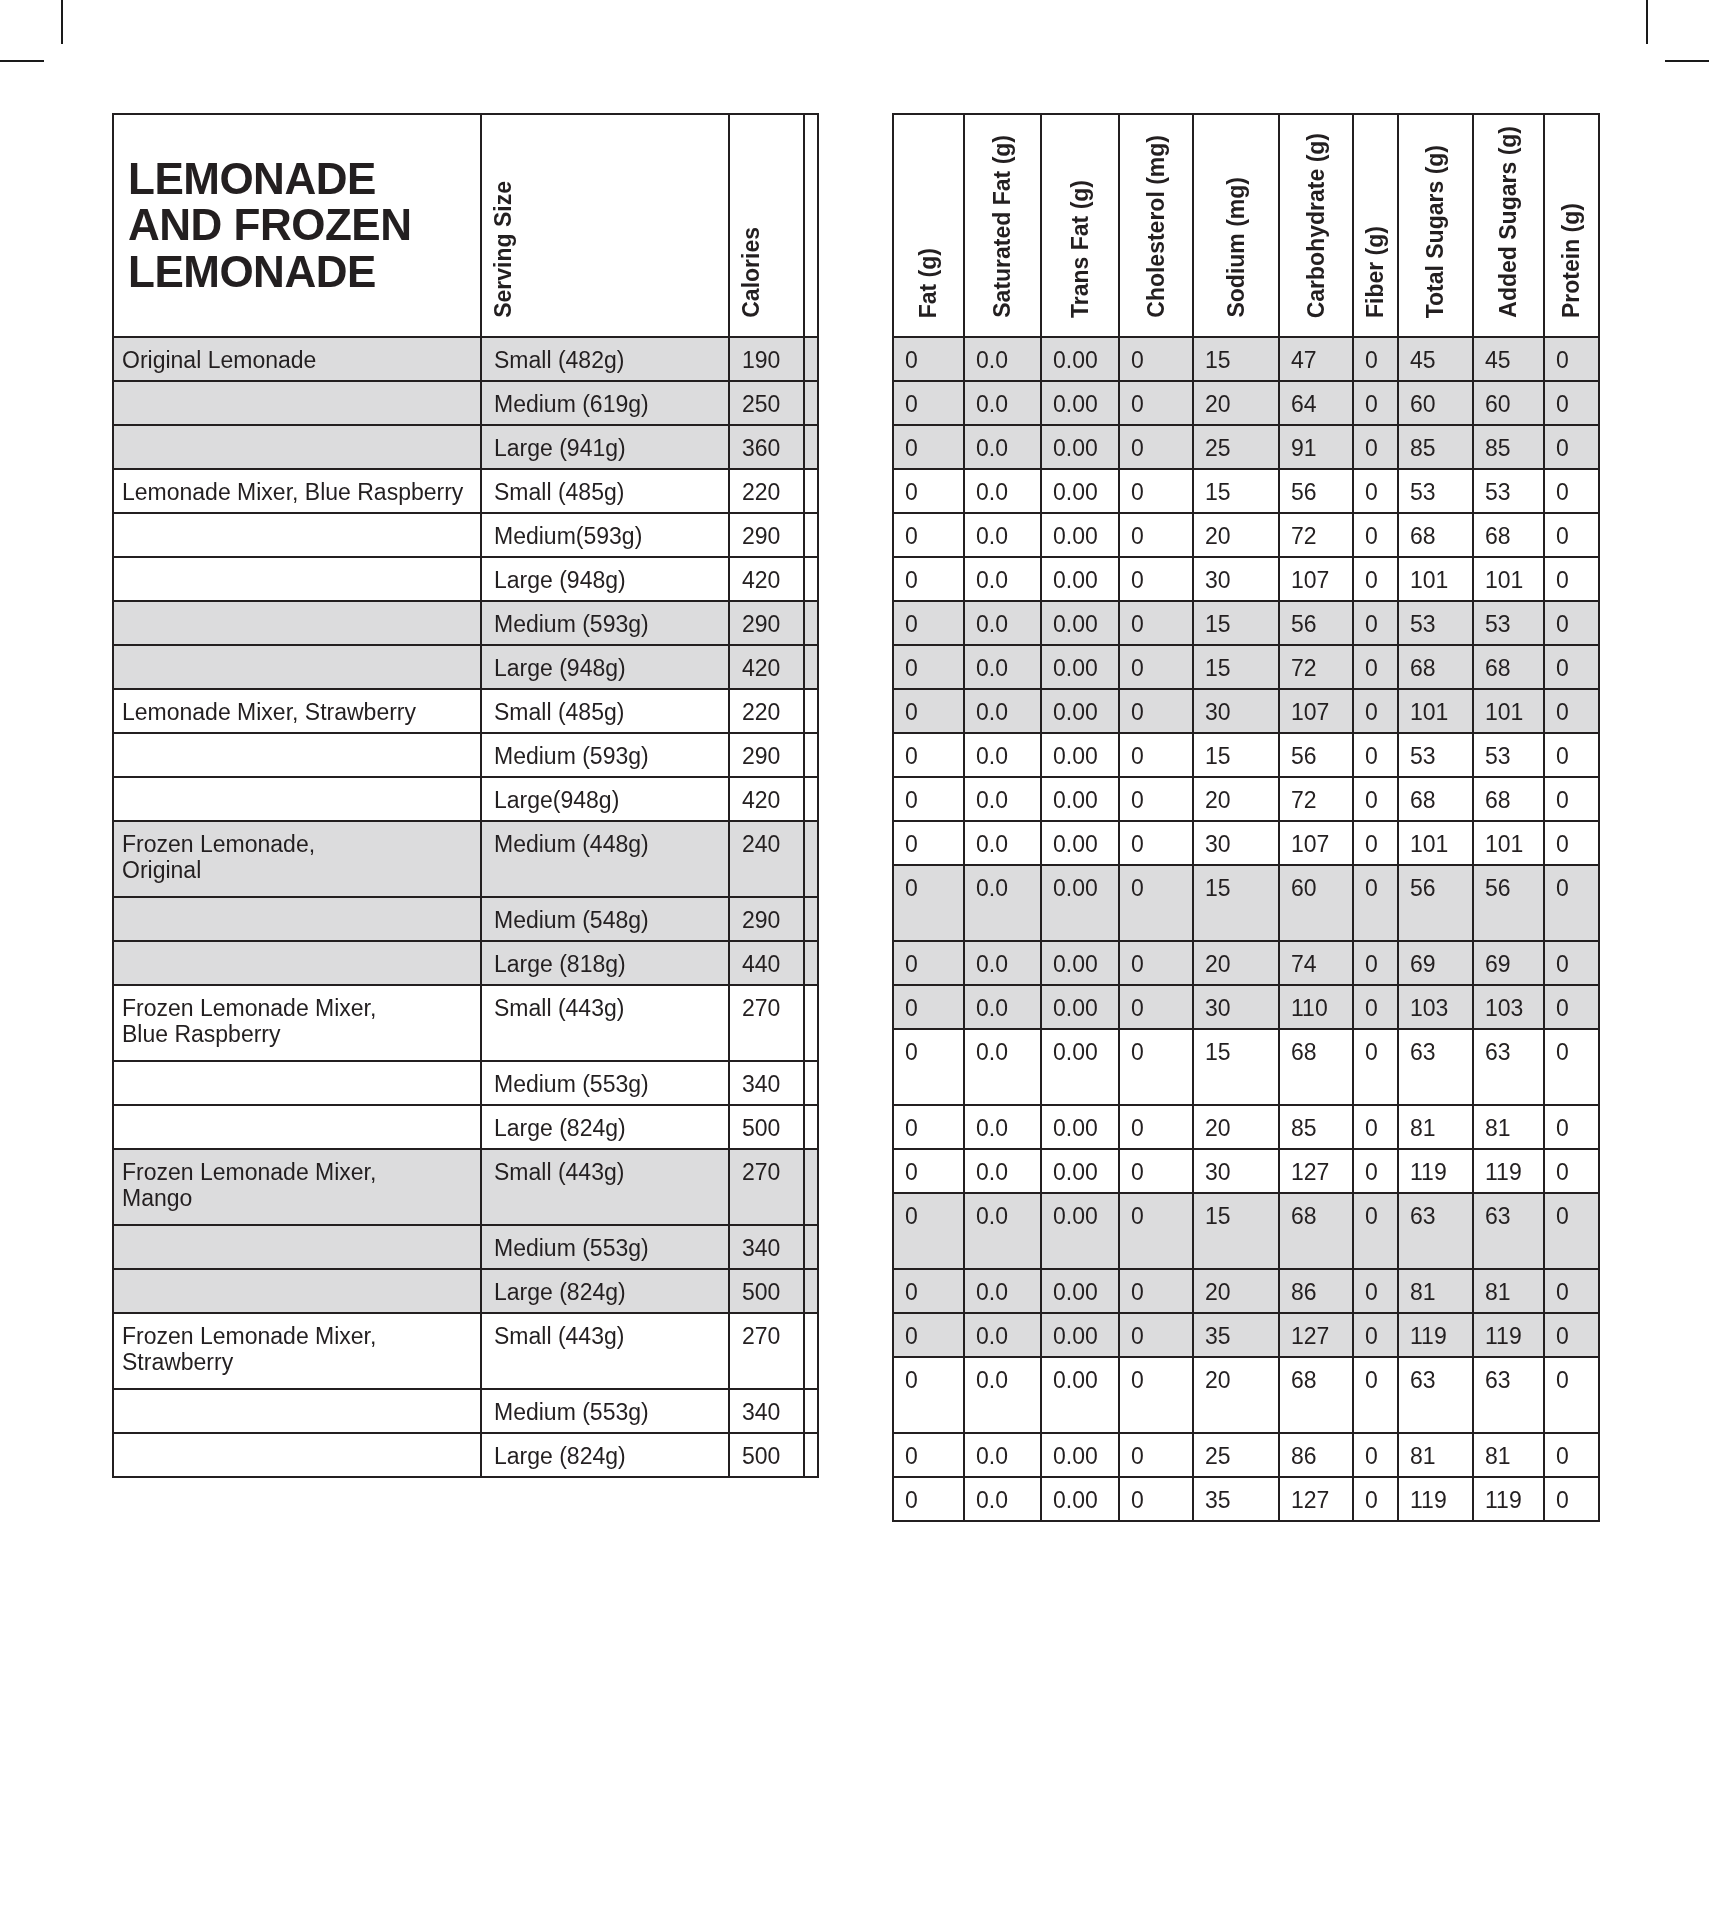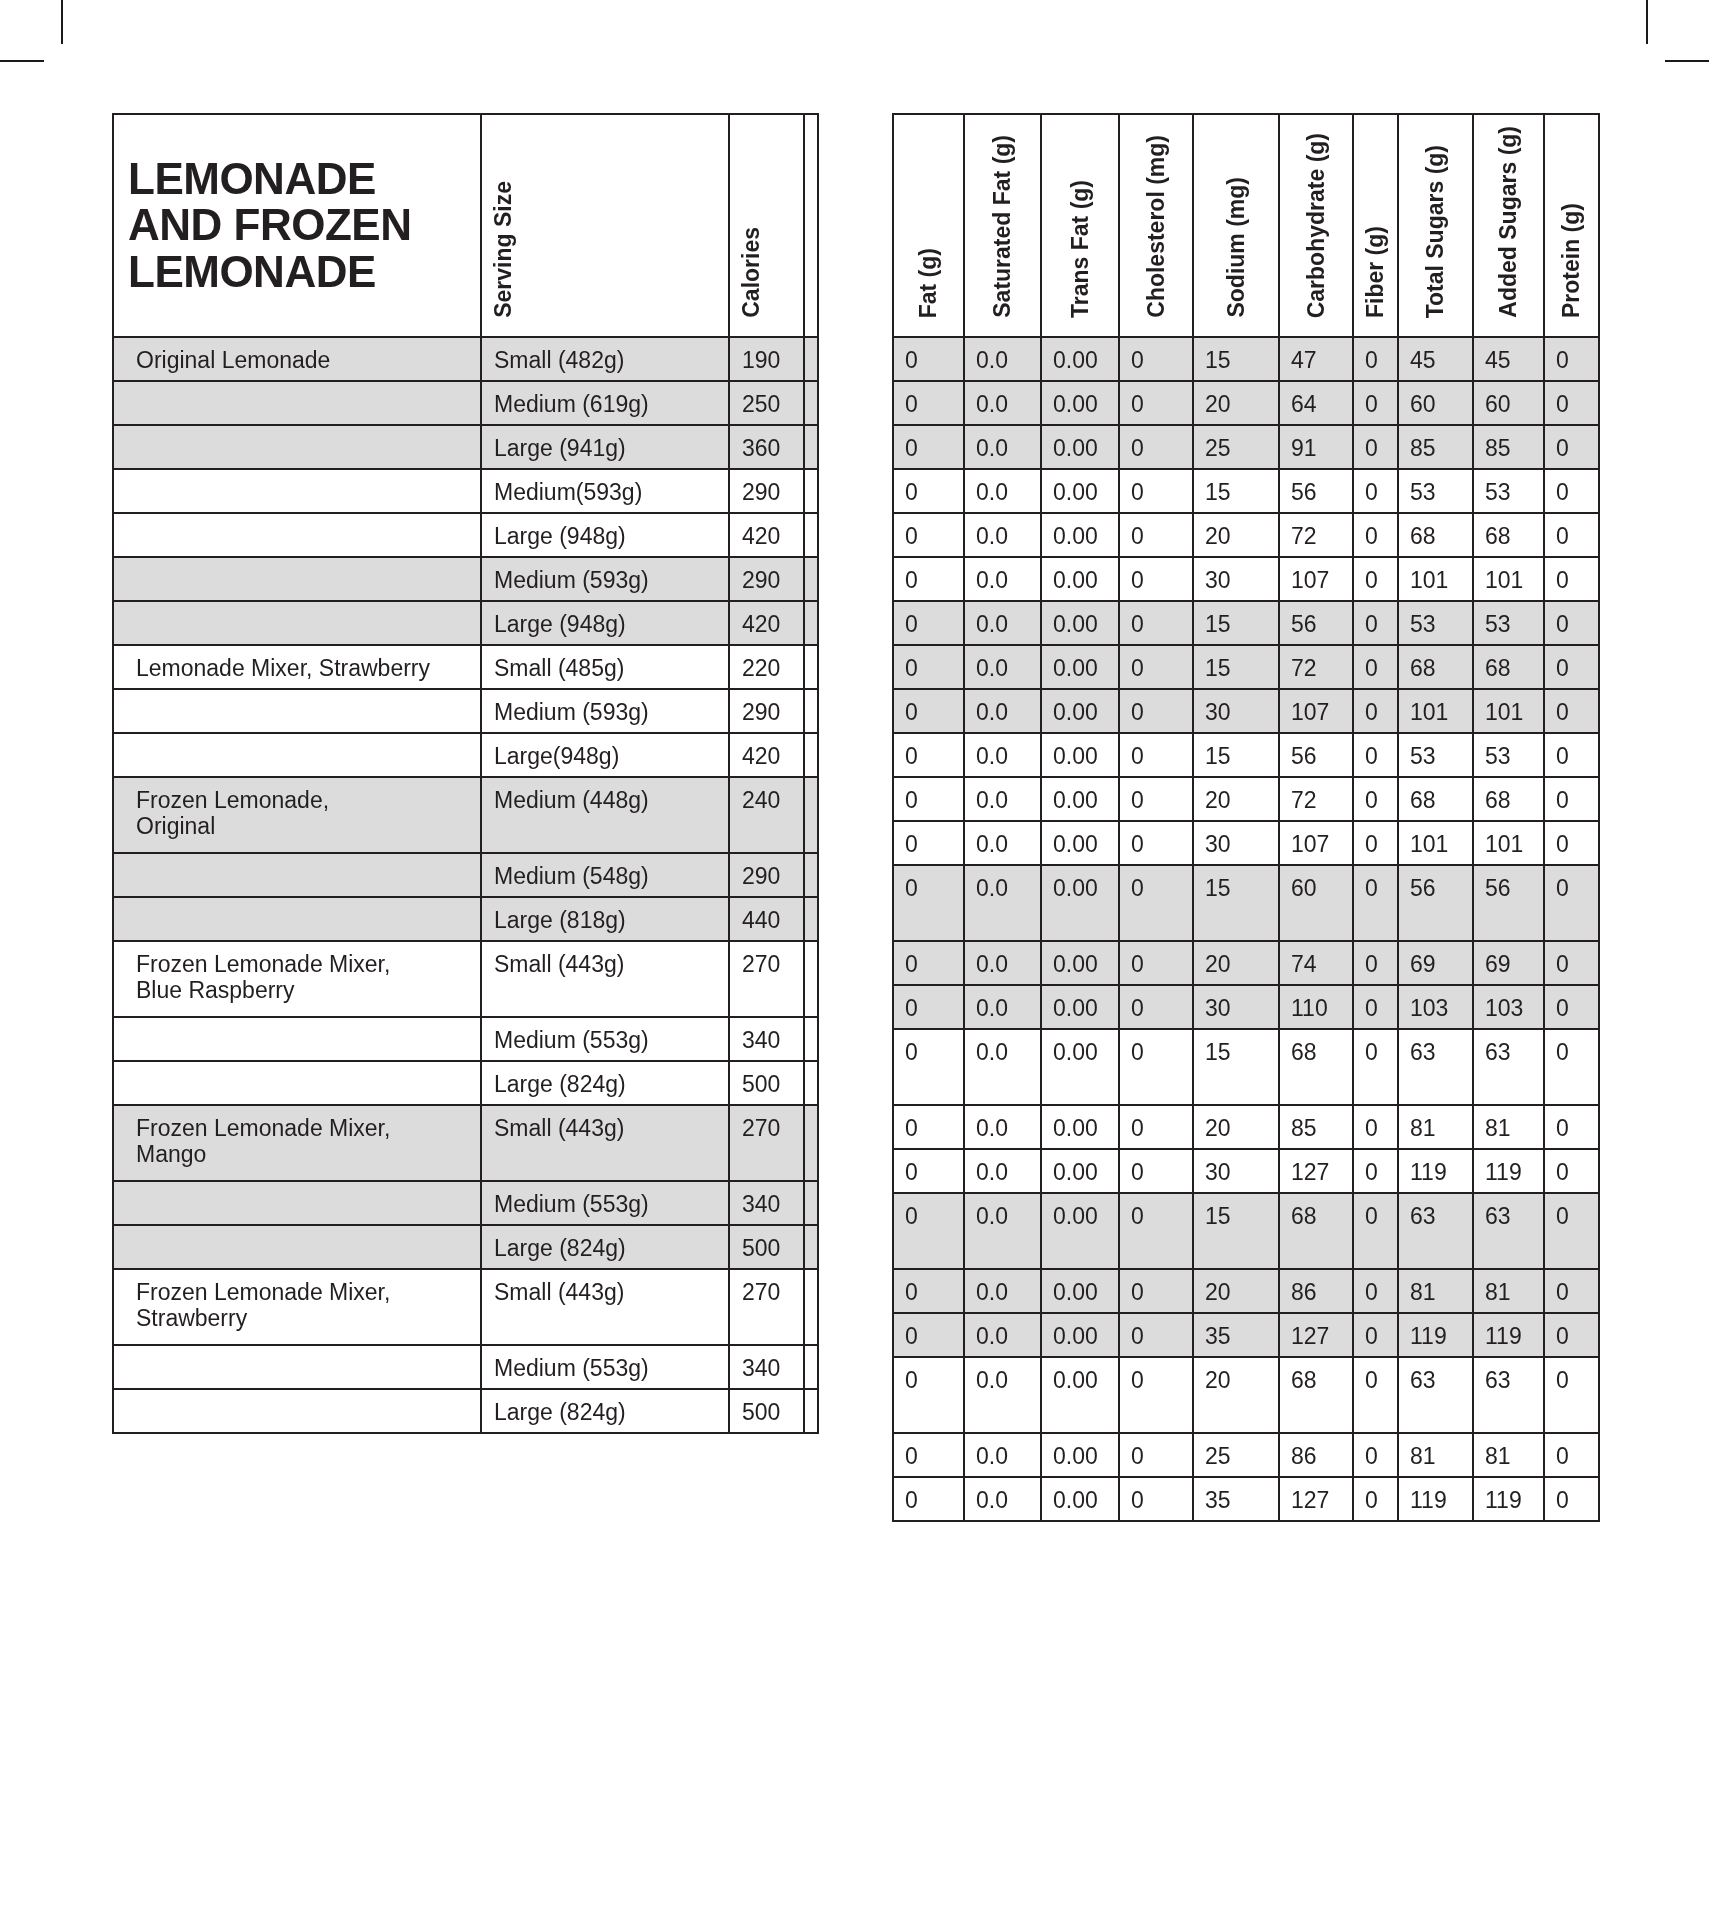--- a/index.html
+++ b/index.html
@@ -49,21 +49,21 @@
   }
   th.h-left   { text-align:left; padding-left:10px; }
   th.h-center { text-align:center; }
 
   
   tbody td {
     vertical-align:top;
     padding-top:9px;
     line-height:1.15;
   }
-  td.item-cell     { padding-left:22px; padding-right:8px; white-space:pre-line; }
+  td.item-cell     { padding-left:8px; padding-right:8px; white-space:pre-line; }
   td.serving-cell  { padding-left:12px; }
   td.calories-cell { padding-left:12px; }
   td.value-cell    { padding-left:11px; }
 </style>
 </head>
 <body>
 
 <div class="page">
 
   <div class="crop" style="left:61px; top:0; width:2px; height:44px;"></div>
@@ -106,20 +106,26 @@
         <tr class="shaded">
           <td class="item-cell"></td>
           <td class="serving-cell">Medium (619g)</td>
           <td class="calories-cell">250</td>
           <td class="spacer-cell"></td>
         </tr>
         <tr class="shaded">
           <td class="item-cell"></td>
           <td class="serving-cell">Large (941g)</td>
           <td class="calories-cell">360</td>
+          <td class="spacer-cell"></td>
+        </tr>
+        <tr class="">
+          <td class="item-cell">Lemonade Mixer, Blue Raspberry</td>
+          <td class="serving-cell">Small (485g)</td>
+          <td class="calories-cell">220</td>
           <td class="spacer-cell"></td>
         </tr>
         <tr class="">
           <td class="item-cell"></td>
           <td class="serving-cell">Medium(593g)</td>
           <td class="calories-cell">290</td>
           <td class="spacer-cell"></td>
         </tr>
         <tr class="">
           <td class="item-cell"></td>

